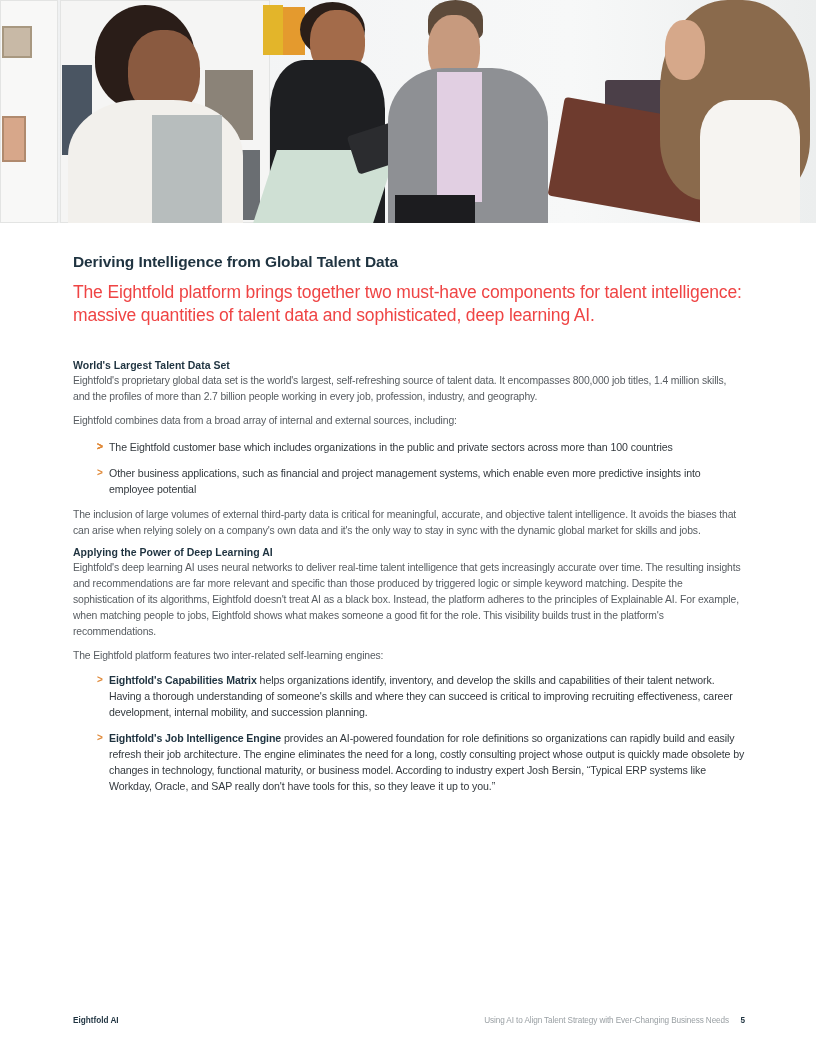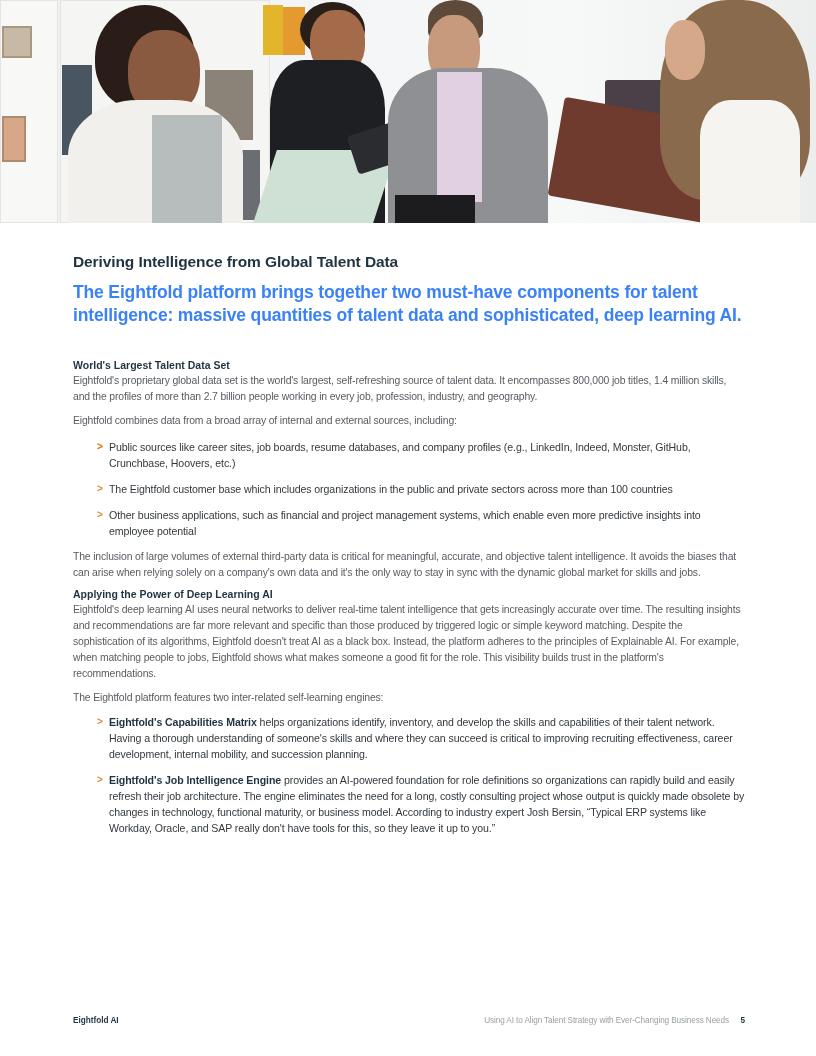--- a/index.html
+++ b/index.html
@@ -8,21 +8,21 @@
 
     
     .hero { position: absolute; left: 0; top: 0; width: 816px; height: 223px; overflow: hidden; background: linear-gradient(90deg, #eef0f1 0%, #f4f5f6 40%, #f7f8f8 70%, #eceeee 100%); }
     .hero .shelf { position: absolute; background: #f8f8f7; border: 1px solid #e3e4e3; }
     .hero .book { position: absolute; }
     .hero .blob { position: absolute; }
 
     .content { position: absolute; left: 73px; top: 253px; width: 672px; }
 
     .section-title { font-size: 15.5px; font-weight: bold; color: #1f3340; letter-spacing: -0.1px; }
-    .lead { margin-top: 10px; font-size: 17.5px; line-height: 22.5px; color: #3b82f6; font-weight: bold; letter-spacing: -0.15px; }
+    .lead { margin-top: 10px; font-size: 17.5px; line-height: 22.5px; color: #ef4444; font-weight: normal; letter-spacing: -0.15px; }
 
     .subhead { font-size: 10.5px; font-weight: bold; color: #1f3340; line-height: 15px; }
     .para { font-size: 10.4px; line-height: 16px; color: #575c61; letter-spacing: -0.15px; }
     .para + .para { margin-top: 8px; }
 
     .bullets { list-style: none; margin-top: 8px; margin-left: 24px; }
     .bullets li { position: relative; padding-left: 12px; font-size: 10.6px; line-height: 16px; color: #33393e; margin-bottom: 10px; letter-spacing: -0.1px; }
     .bullets li .chev { position: absolute; left: 0; top: 0; color: #e08a3a; font-weight: bold; font-size: 10px; }
     .bullets li b { color: #1f3340; }
 
@@ -80,21 +80,20 @@
     <h3 class="subhead">World's Largest Talent Data Set</h3>
     <p class="para">Eightfold's proprietary global data set is the world's largest, self-refreshing source of talent data. It encompasses 800,000 job titles, 1.4 million skills, and the profiles of more than 2.7 billion people working in every job, profession, industry, and geography.</p>
     <p class="para">Eightfold combines data from a broad array of internal and external sources, including:</p>
 
     <ul class="bullets">
       <li>
         <span class="chev">&gt;</span>
       </li>
       <li>
         <span class="chev">&gt;</span>
-        <span>Public sources like career sites, job boards, resume databases, and company profiles (e.g., LinkedIn, Indeed, Monster, GitHub, Crunchbase, Hoovers, etc.)</span>
       </li>
       <li>
         <span class="chev">&gt;</span>
         <span>The Eightfold customer base which includes organizations in the public and private sectors across more than 100 countries</span>
       </li>
       <li>
         <span class="chev">&gt;</span>
         <span>Other business applications, such as financial and project management systems, which enable even more predictive insights into employee potential</span>
       </li>
     </ul>

